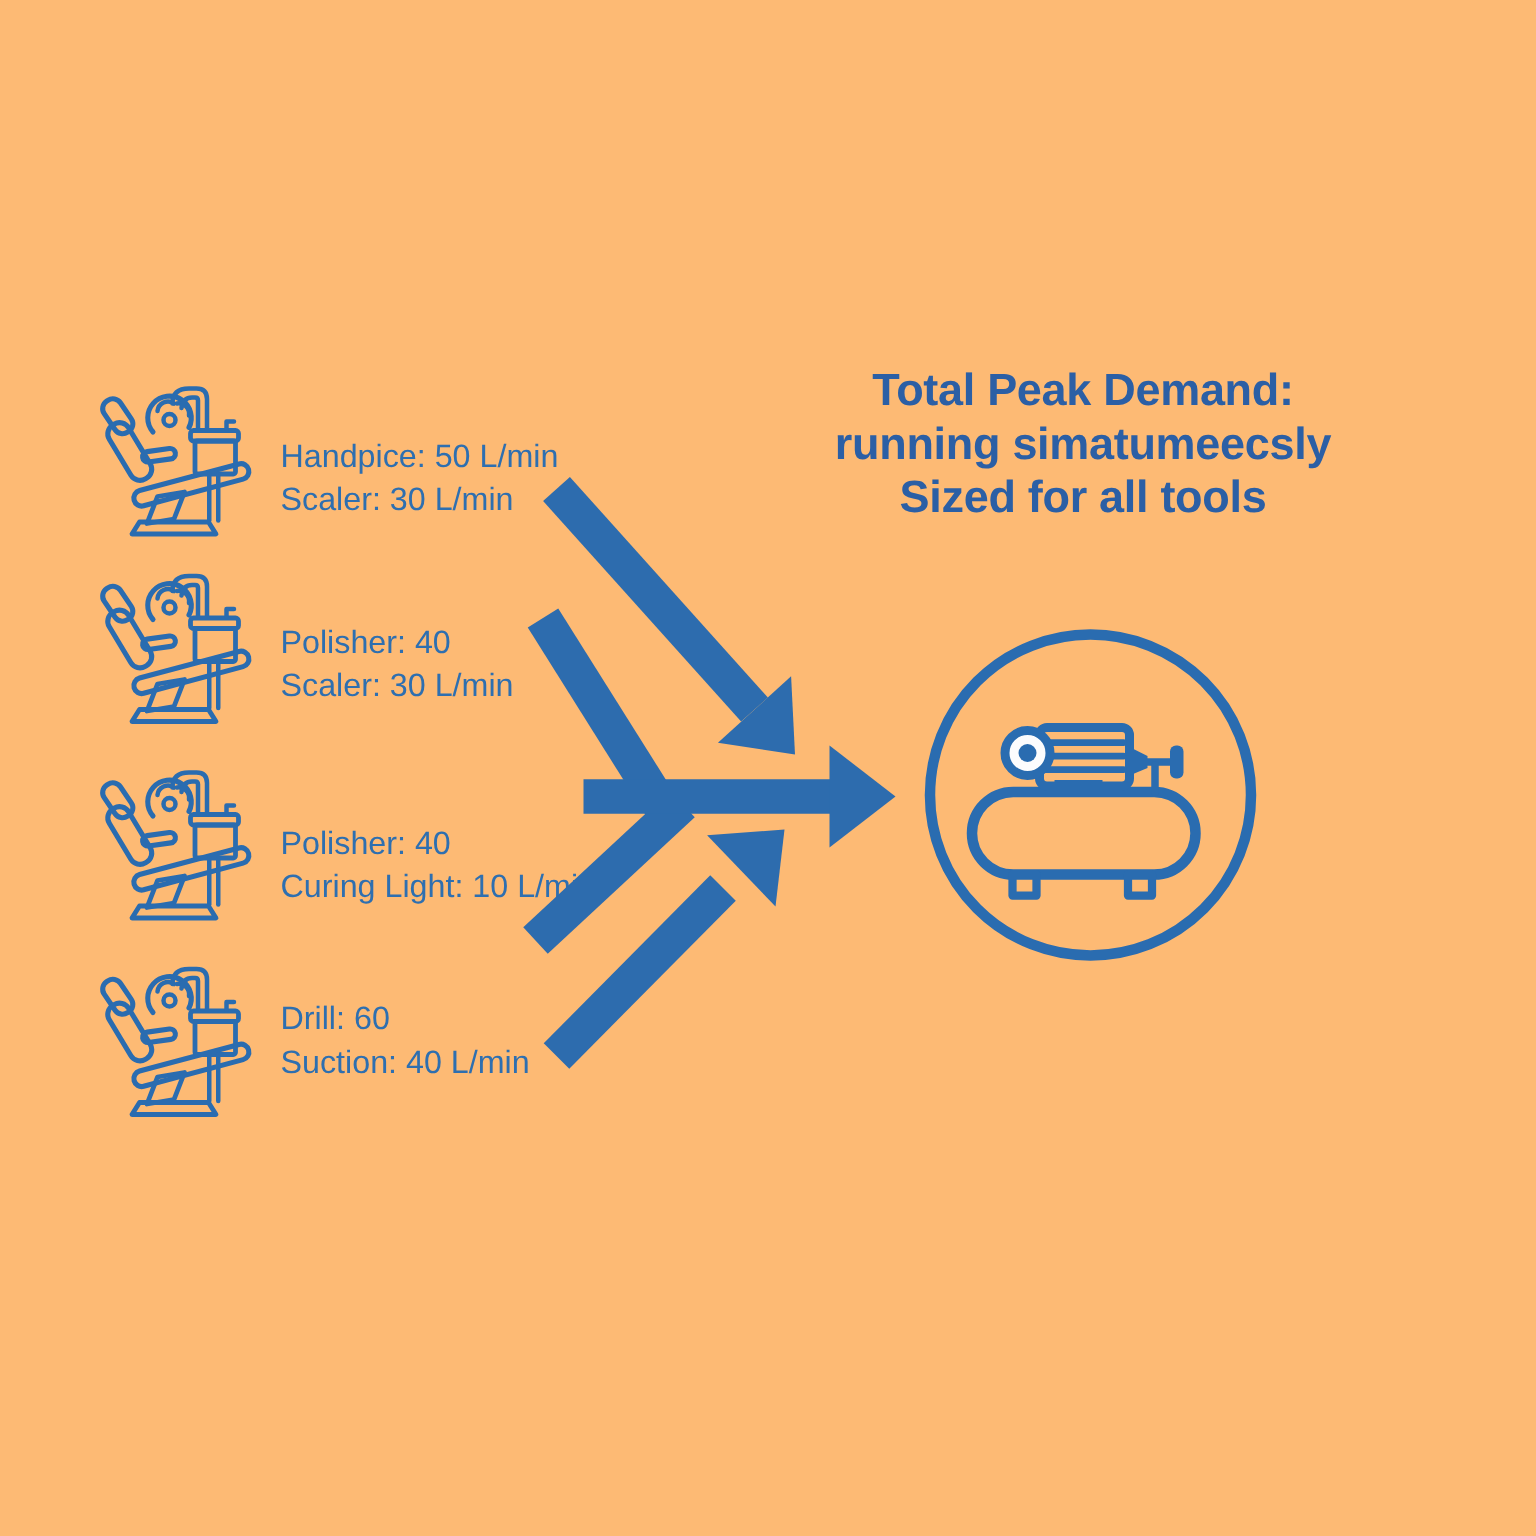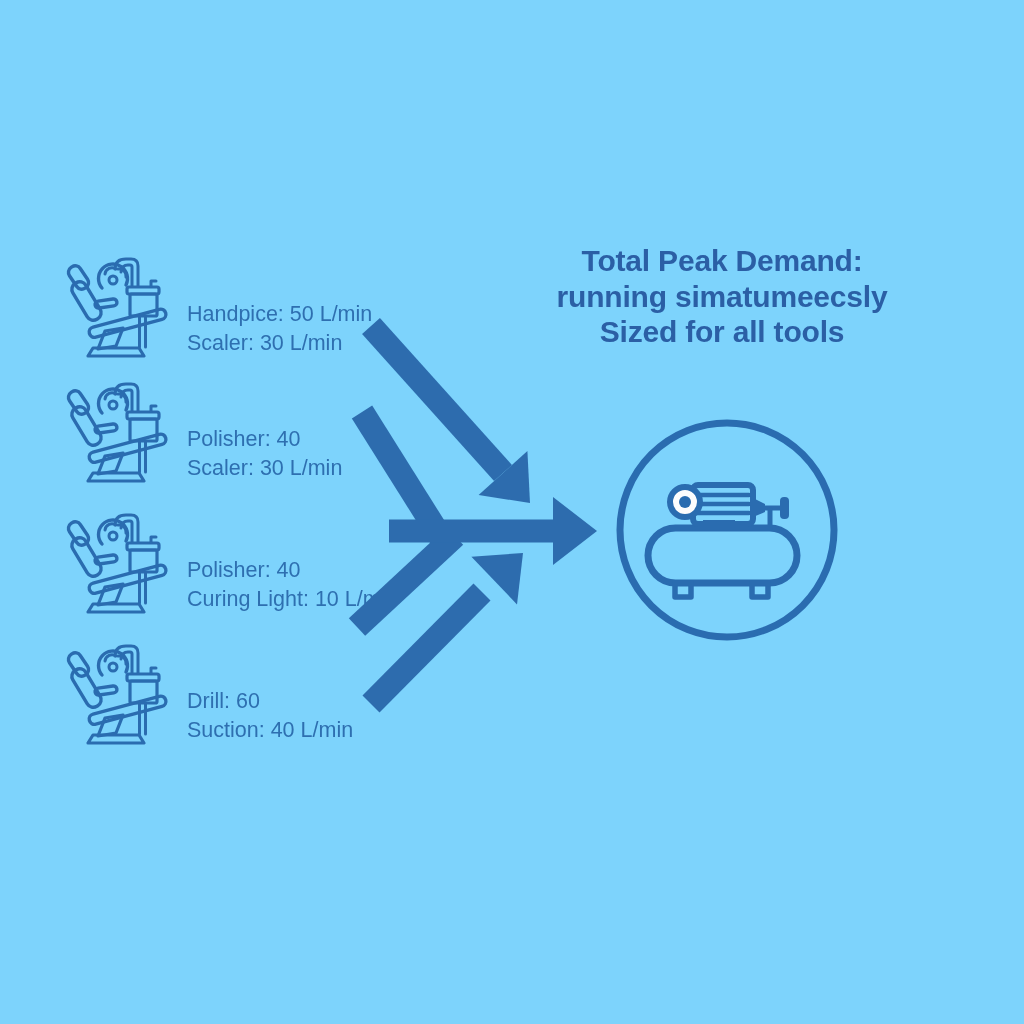--- a/index.html
+++ b/index.html
@@ -1,20 +1,20 @@
 <!DOCTYPE html>
 <html><head>
 <meta charset="utf-8">
 <style>
   html,body{margin:0;padding:0;background:#fff;}
-  .canvas{position:relative;width:1024px;height:1024px;background:#7dd3fc;overflow:hidden;
+  .canvas{position:relative;width:1024px;height:1024px;background:#fdba74;overflow:hidden;
           font-family:"Liberation Sans",sans-serif;}
   .title{position:absolute;left:500px;top:243px;width:444px;text-align:center;
          font-weight:bold;font-size:30px;line-height:35.5px;color:#2b5fa5;letter-spacing:-0.2px;}
-  .station{position:absolute;left:60px;display:flex;align-items:flex-end;}
+  .station{position:absolute;left:60px;display:flex;align-items:center;}
   .chair-svg{width:113px;height:102px;flex:none;display:block;}
   .labels{margin-left:14px;font-size:21.5px;line-height:29px;color:#2e6fb0;
           font-weight:400;white-space:nowrap;}
   .arrows-svg{position:absolute;left:0;top:0;width:1024px;height:1024px;pointer-events:none;}
   .hub-svg{position:absolute;left:613px;top:416px;width:232px;height:232px;}
   .defs-holder{position:absolute;width:0;height:0;overflow:hidden;}
 </style>
 </head>
 <body>
 

